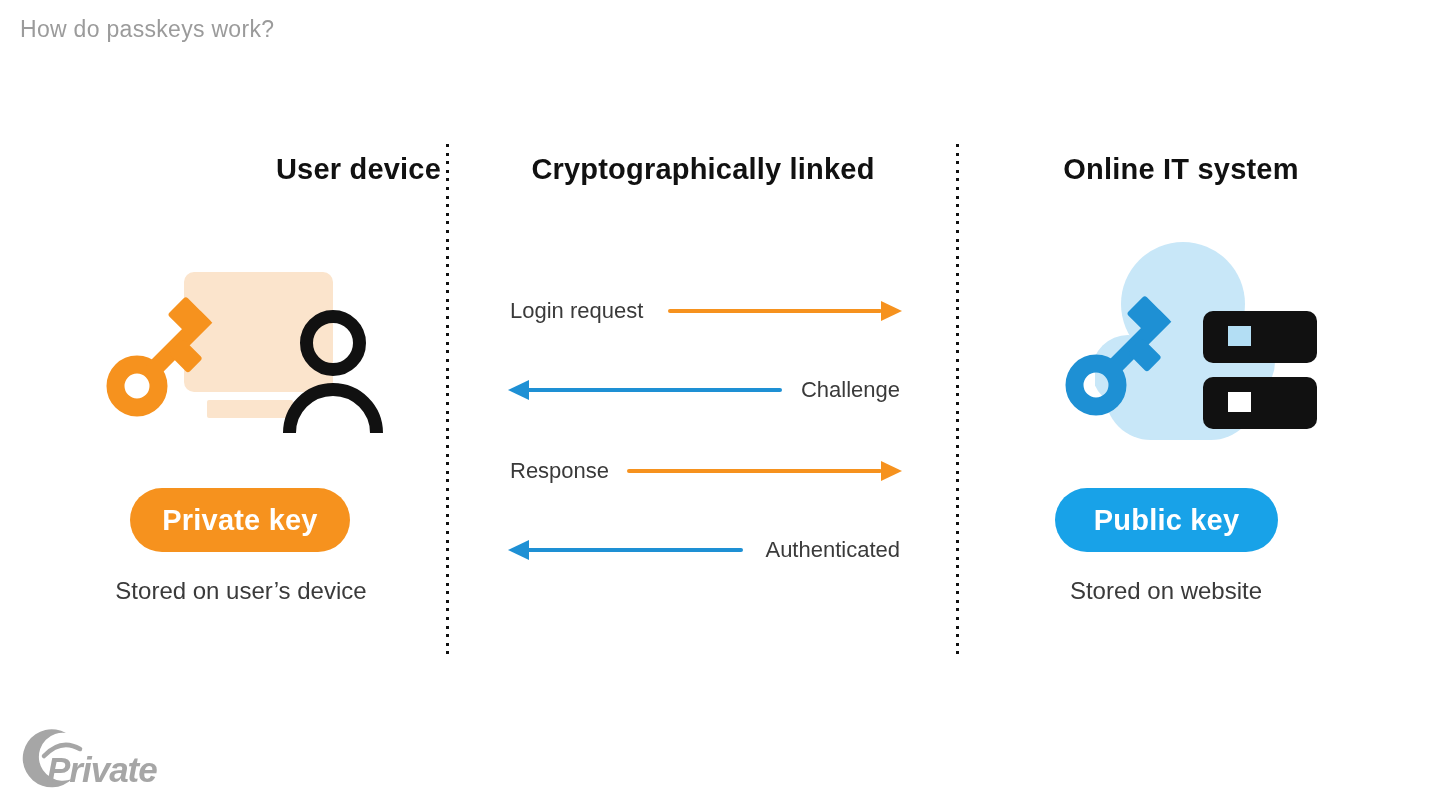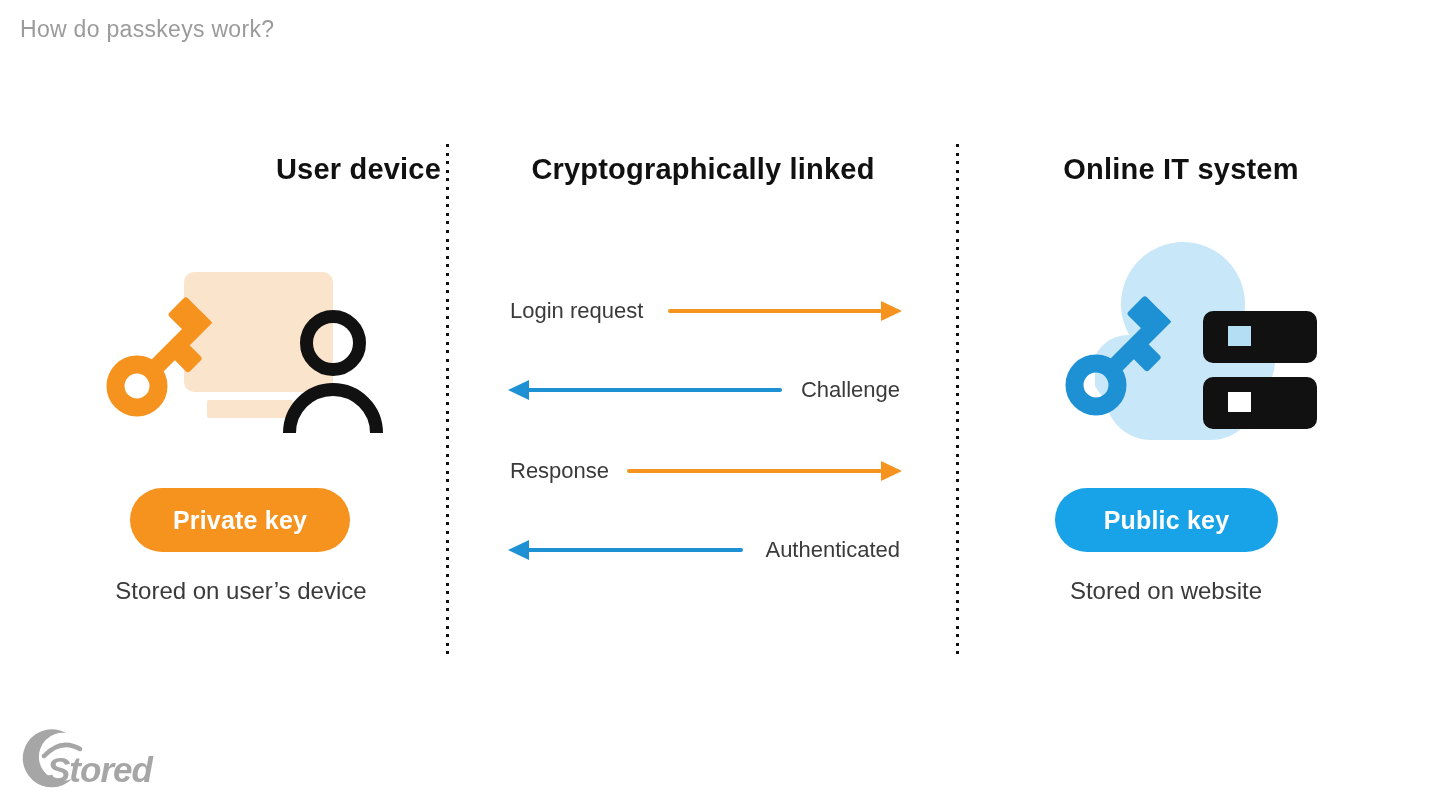--- a/index.html
+++ b/index.html
@@ -41,21 +41,21 @@
   .key-right{left:1061px;top:290px;}
   .server-unit{left:1203px;width:114px;height:52px;border-radius:10px;background:var(--ink,#0d0d0d);}
   .server-top{top:311px;}
   .server-bottom{top:377px;}
   .server-window{position:absolute;left:25px;top:15px;width:23px;height:20px;}
   .server-top .server-window{background:var(--server-window-blue,#b3def4);}
   .server-bottom .server-window{background:#ffffff;}
 
   
   .pill{
-    height:64px;border-radius:32px;color:#fff;font-size:25px;font-weight:700;
+    height:64px;border-radius:32px;color:#fff;font-size:29px;font-weight:700;
     display:flex;align-items:center;justify-content:center;letter-spacing:.2px;
   }
   .pill.private{left:130px;top:488px;width:220px;background:var(--orange,#f6921e);}
   .pill.public{left:1055px;top:488px;width:223px;background:var(--blue,#18a2e8);}
 
   .caption{top:577px;width:400px;text-align:center;font-size:24px;color:var(--text,#3a3a3a);}
   .caption.left{left:41px;}
   .caption.right{left:966px;}
 
   
@@ -144,13 +144,13 @@
   <div class="server-window"></div>
 </div>
 
 <div class="abs pill public">Public key</div>
 <div class="abs caption right">Stored on website</div>
 
 <svg class="abs" style="left:20px;top:729px" width="64" height="66" viewBox="0 0 64 66">
   <path d="M 46 4 A 29 29 0 1 0 52 50 A 24 24 0 1 1 46 4 Z" style="fill:var(--logo-gray,#a6a6a6)"></path>
   <path d="M 24 27 Q 41 9 60 20" style="fill:none;stroke:var(--logo-gray,#a6a6a6);stroke-width:4.5;stroke-linecap:round"></path>
 </svg>
-<div class="abs logo-text">Stored</div>
+<div class="abs logo-text">Private</div>
 
 </body></html>

